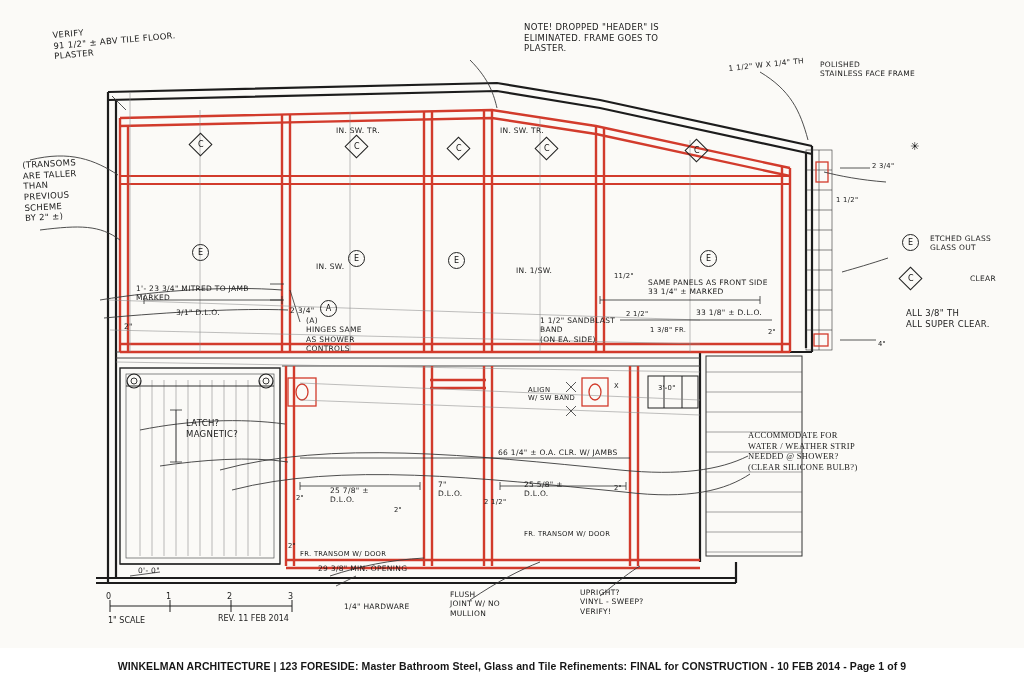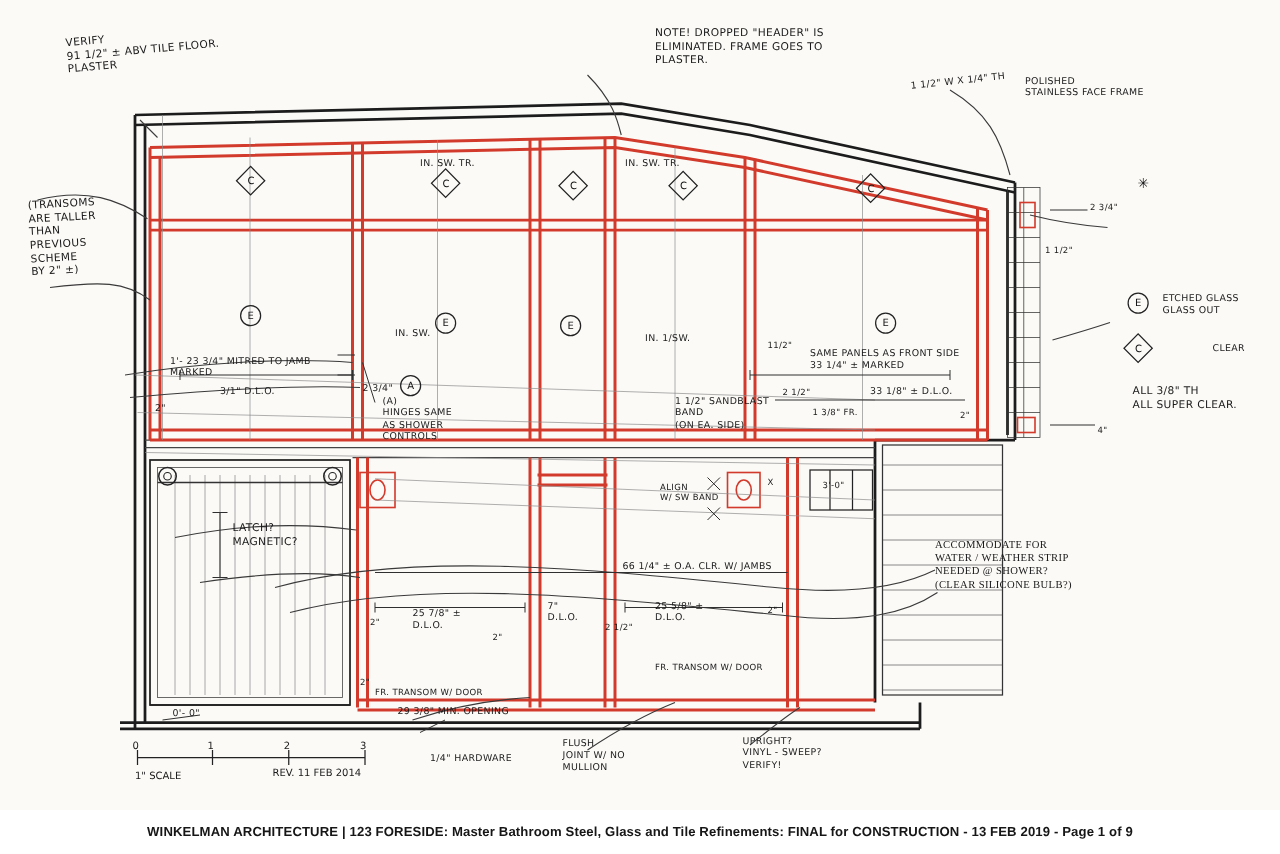--- a/index.html
+++ b/index.html
@@ -444,30 +444,30 @@
     <div class="note tiny" style="left:300px; top:550px;">FR. TRANSOM W/ DOOR</div>
     <div class="note tiny" style="left:524px; top:530px;">FR. TRANSOM W/ DOOR</div>
     <div class="note small" style="left:318px; top:564px;">29 3/8" MIN. OPENING</div>
     <div class="note tiny" style="left:288px; top:542px;">2"</div>
 
     <div class="note small" style="left:138px; top:566px;">0'- 0"</div>
     <div class="note small" style="left:344px; top:602px;">1/4" HARDWARE</div>
     <div class="note small" style="left:450px; top:590px;">FLUSH
 JOINT W/ NO
 MULLION</div>
-    <div class="note small" style="left:580px; top:588px;margin-left:14px;">UPRIGHT?
+    <div class="note small" style="left:580px; top:588px;">UPRIGHT?
 VINYL - SWEEP?
 VERIFY!</div>
 
     <div class="scalebar-label" style="left:108px; top:616px;">1" SCALE</div>
     <div class="scalebar-label" style="left:218px; top:614px;">REV. 11 FEB 2014</div>
     <div class="scalebar-label" style="left:106px; top:592px;">0</div>
     <div class="scalebar-label" style="left:166px; top:592px;">1</div>
     <div class="scalebar-label" style="left:227px; top:592px;">2</div>
     <div class="scalebar-label" style="left:288px; top:592px;">3</div>
 
   </div>
 
   <div id="titleblock">
-    <div class="tb-text">WINKELMAN ARCHITECTURE  | 123 FORESIDE: Master Bathroom Steel, Glass and Tile Refinements: FINAL for CONSTRUCTION -  13 FEB 2019  -  Page 1 of 9</div>
+    <div class="tb-text">WINKELMAN ARCHITECTURE  | 123 FORESIDE: Master Bathroom Steel, Glass and Tile Refinements: FINAL for CONSTRUCTION -  10 FEB 2014  -  Page 1 of 9</div>
   </div>
 
 </div>
 
 </body></html>

